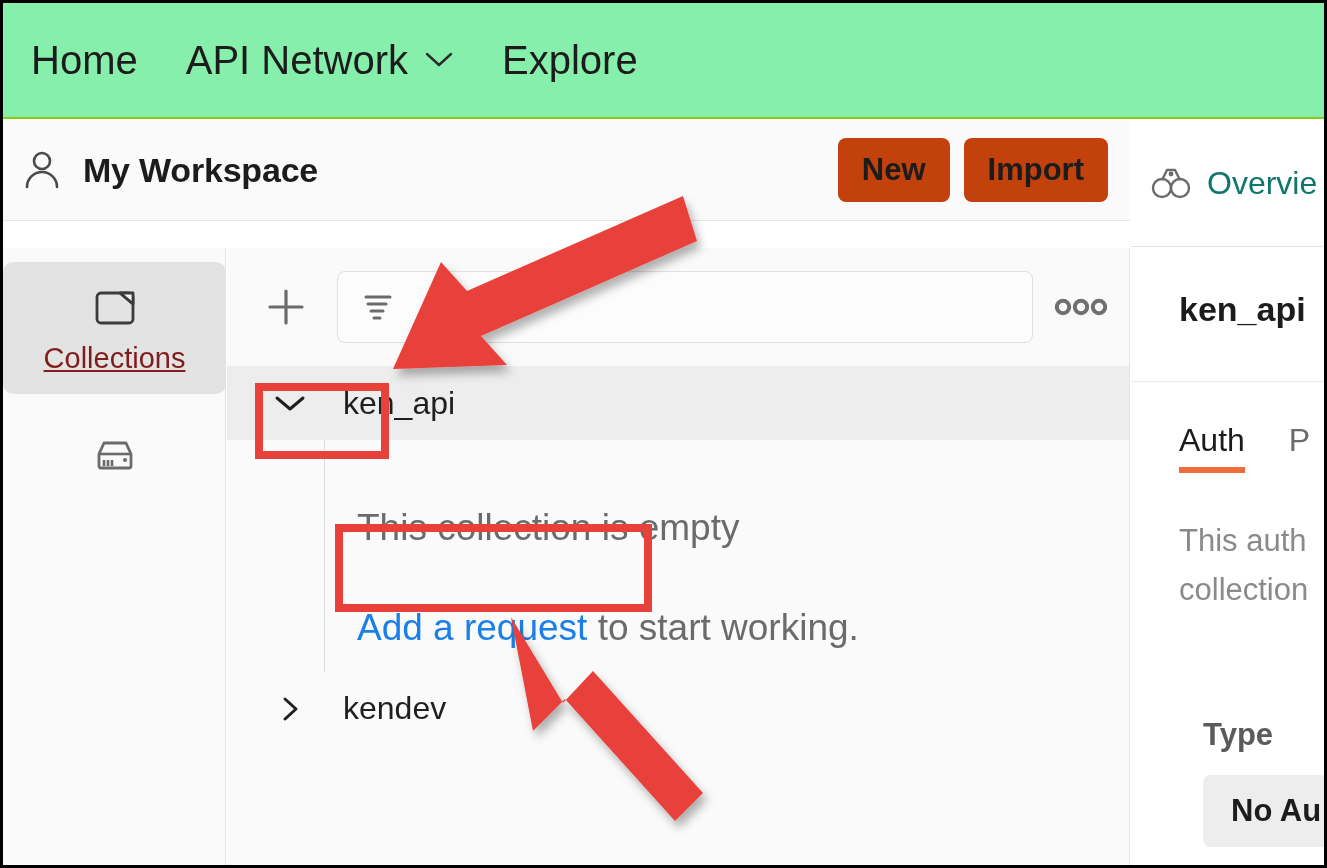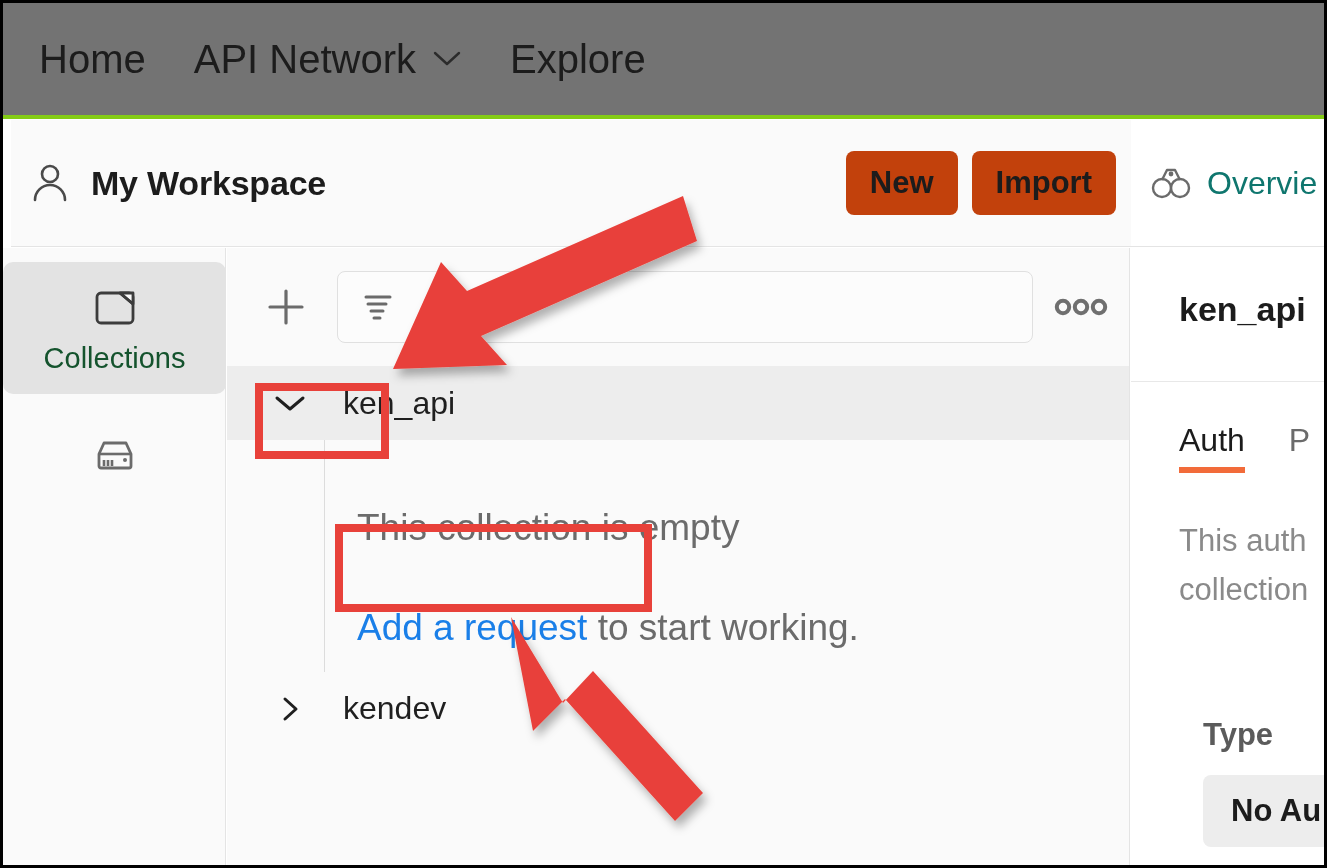--- a/index.html
+++ b/index.html
@@ -20,26 +20,26 @@
     border: 3px solid #000000;
     box-sizing: border-box;
   }
 
   
   .topnav {
     position: absolute;
     left: 0; top: 0;
     width: 100%;
     height: 116px;
-    background: #737373;
-    display: flex;
-    align-items: center;
-    padding-left: 36px;
-    box-sizing: border-box;
-    border-bottom: 4px solid #84cc16;
+    background: #86efac;
+    display: flex;
+    align-items: center;
+    padding-left: 28px;
+    box-sizing: border-box;
+    border-bottom: 2px solid #84cc16;
   }
   .nav-item {
     display: flex;
     align-items: center;
     color: #1c1c1c;
     font-size: 40px;
     font-weight: 400;
     margin-right: 48px;
     white-space: nowrap;
     cursor: pointer;
@@ -49,23 +49,23 @@
     font-size: 27px;
     color: #2b2b2b;
     line-height: 1;
     display: inline-block;
   }
   .caret-svg { display:block; }
 
   
   .ws-header {
     position: absolute;
-    left: 8px; top: 117px;
+    left: 0; top: 117px;
     width: 1127px;
-    height: 127px;
+    height: 101px;
     background: #fafafa;
     border-bottom: 1px solid #e4e4e4;
     box-sizing: border-box;
     display: flex;
     align-items: center;
     padding: 0 22px 0 10px;
   }
   .person-icon { width: 46px; height: 46px; margin: 0 18px 0 6px; flex: none; }
   .ws-title {
     font-size: 34px;
@@ -129,22 +129,23 @@
     align-items: center;
     justify-content: center;
     border-radius: 10px;
     cursor: pointer;
     box-sizing: border-box;
   }
   .rail-item.active { background: #e3e3e3; }
   .rail-icon { width: 50px; height: 50px; margin-bottom: 10px; }
   .rail-label {
     font-size: 29px;
-    color: #14532d;
-    white-space: nowrap;
+    color: #7f1d1d;
+    white-space: nowrap;
+    text-decoration: underline;
   }
 
   
   .sidebar {
     position: absolute;
     left: 224px; top: 245px;
     width: 903px;
     height: 623px;
     background: #fafafa;
     border-right: 1px solid #e4e4e4;

